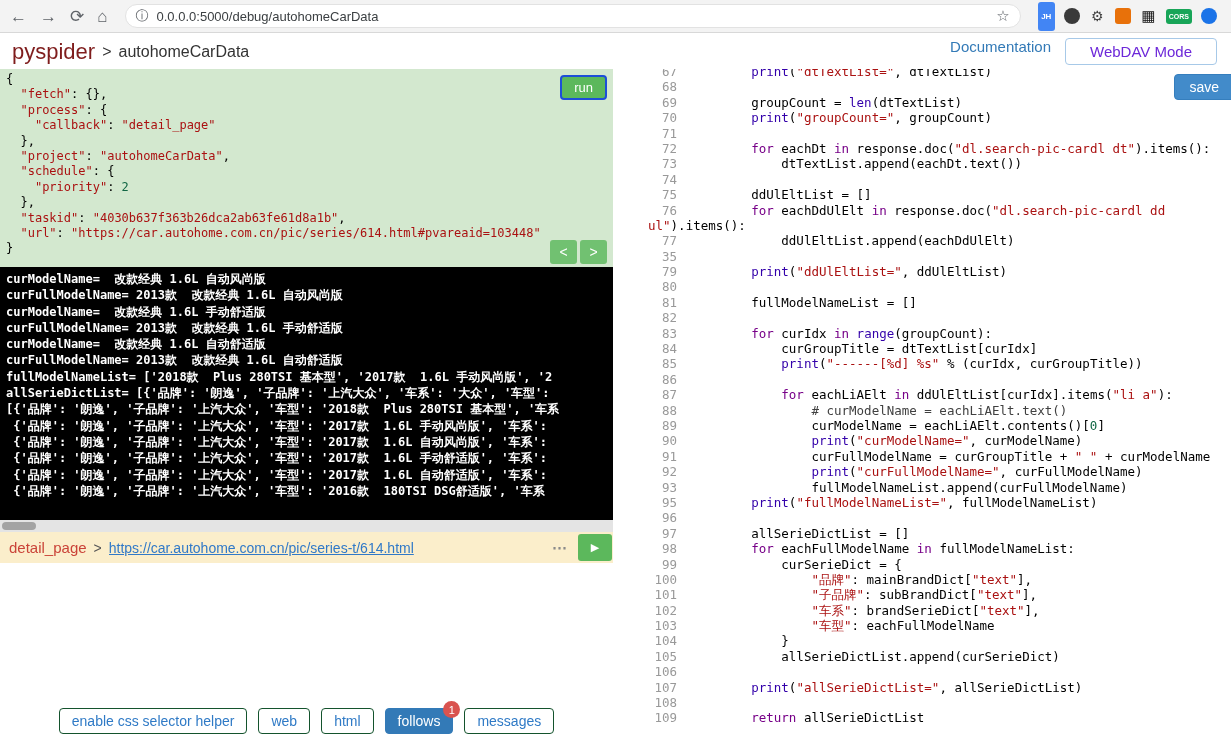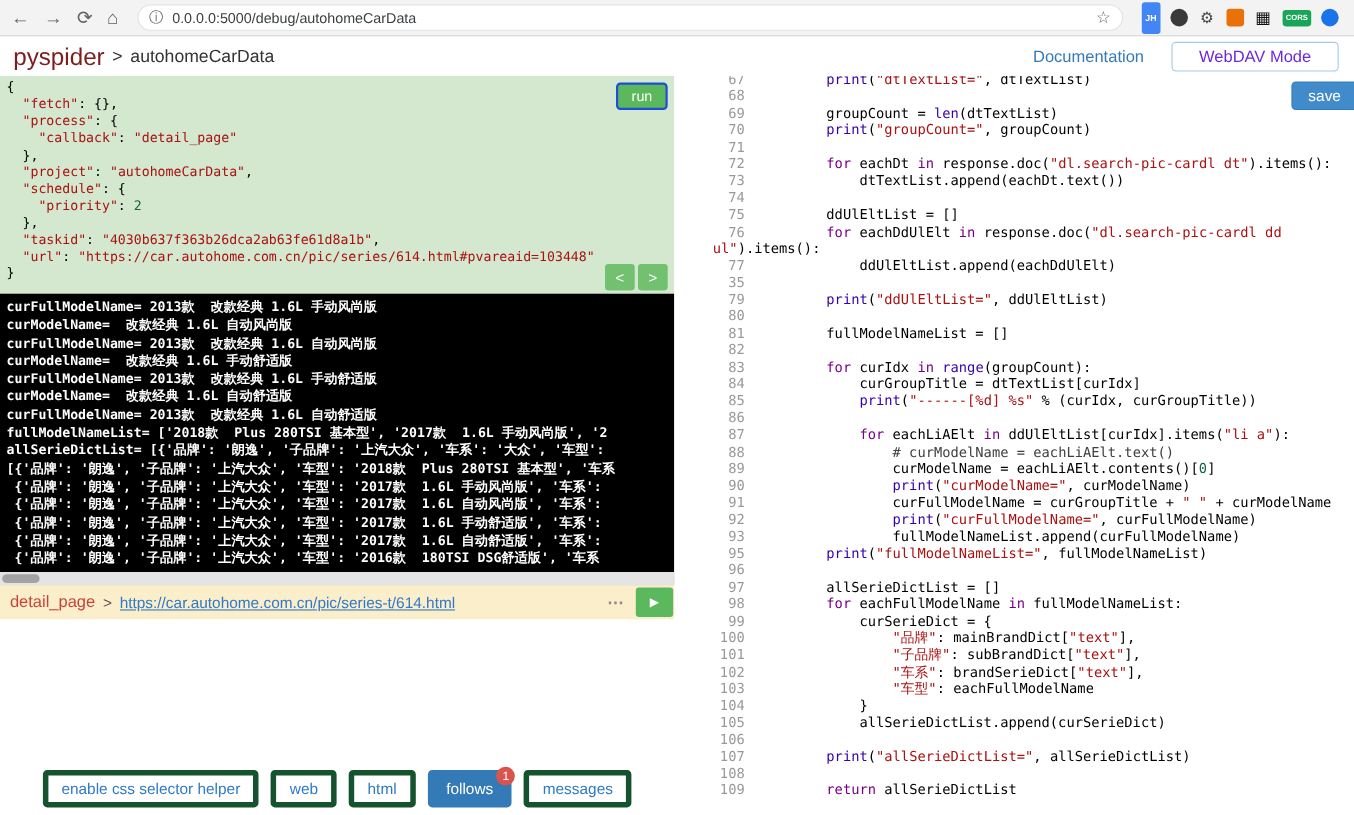--- a/index.html
+++ b/index.html
@@ -21,21 +21,21 @@
 .ext.orange{width:16px;height:16px;border-radius:3px;background:#e8710a}
 .ext.qr{font-size:15px;color:#111;width:17px;height:17px}
 .ext.cors{background:#18a558;color:#fff;font-size:7px;font-weight:bold;padding:4px 3px;border-radius:3px}
 .ext.bluecircle{width:16px;height:16px;border-radius:50%;background:#1a73e8}
 
 
 .app-header{position:absolute;top:34px;left:0;right:0;height:35px;background:#fff;display:flex;align-items:center;padding:0 12px}
 .brand{color:#7f1d1d;font-size:22px;cursor:pointer}
 .crumb-sep{margin:0 7px;color:#333;font-size:16px}
 .project-name{color:#333;font-size:16px}
-.header-right{margin-left:auto;display:flex;align-items:center;gap:25px;padding-right:2px}
+.header-right{margin-left:auto;display:flex;gap:14px;padding-right:2px}
 .doc-link{color:#337ab7;font-size:15px;cursor:pointer}
 .webdav-btn{border:1px solid #a7c9e8;color:#6d28d9;background:#fff;border-radius:4px;padding:4px 24px;font-size:15px;cursor:pointer}
 
 
 .left-panel{position:absolute;top:69px;left:0;width:613px;bottom:0;background:#fff}
 .json-panel{position:relative;height:198px;background:#d3e8cf;overflow:hidden;padding:3px 6px;font-family:"DejaVu Sans Mono",monospace;font-size:12px}
 .json-line{height:15.4px;line-height:15.4px;white-space:pre;overflow:hidden}
 .run-btn{position:absolute;top:6px;right:6px;background:#5cb85c;border:2px solid #1d4ed8;color:#fff;border-radius:4px;padding:3px 12px;font-size:13px;cursor:pointer}
 .task-nav{position:absolute;bottom:3px;right:6px;display:flex;gap:3px}
 .task-nav-btn{width:27px;height:24px;background:rgba(92,184,92,.82);color:#fff;border:none;border-radius:3px;font-size:14px;display:flex;align-items:center;justify-content:center;cursor:pointer}
@@ -46,21 +46,21 @@
 .hscroll-thumb{position:absolute;left:2px;top:2px;width:34px;height:8px;border-radius:4px;background:#a3a3a3;cursor:pointer}
 
 .follow-bar{position:absolute;top:463px;left:0;right:0;height:31px;background:#fbeecb;display:flex;align-items:center;padding-left:9px}
 .callback-name{color:#ca4338;font-size:15px}
 .follow-sep{margin:0 7px;color:#555;font-size:14px}
 .follow-url{color:#3079c8;text-decoration:underline;font-size:14px;cursor:pointer;white-space:nowrap;overflow:hidden}
 .more-btn{margin-left:auto;color:#8a8a8a;font-size:15px;font-weight:bold;letter-spacing:2px;padding:0 9px;cursor:pointer}
 .play-btn{width:34px;height:27px;background:#5cb85c;color:#fff;border:none;border-radius:3px;font-size:11px;display:flex;align-items:center;justify-content:center;margin:2px 1px 2px 0;cursor:pointer}
 
 .bottom-toolbar{position:absolute;bottom:7px;left:0;right:0;display:flex;justify-content:center;gap:11px}
-.tb-btn{border:5px solid #14532d;background:#fff;color:#2f7ac6;border-radius:4px;padding:4px 12px;font-size:14px;white-space:nowrap;cursor:pointer}
+.tb-btn{border:1px solid #14532d;background:#fff;color:#2f7ac6;border-radius:4px;padding:4px 12px;font-size:14px;white-space:nowrap;cursor:pointer}
 .tb-btn.active{background:#337ab7;border-color:#337ab7;color:#fff;position:relative}
 .badge{position:absolute;top:-8px;right:-8px;width:17px;height:17px;border-radius:50%;background:#d9534f;color:#fff;font-size:11px;display:flex;align-items:center;justify-content:center}
 
 
 .right-panel{position:absolute;top:69px;left:613px;right:0;bottom:0;background:#fff;overflow:hidden}
 .code-scroll{margin-top:-5px}
 .code-row{display:flex;height:15.4px;font-family:"DejaVu Sans Mono",monospace;font-size:12.5px;line-height:15.4px}
 .code-gutter{width:78px;flex:none;text-align:right;padding-right:14px;color:#999}
 .code-text{white-space:pre;color:#000;overflow:hidden}
 .code-row.wrap .code-text{padding-left:35px}
@@ -128,21 +128,20 @@
         </div>
       <button class="run-btn">run</button>
       <div class="task-nav">
         <button class="task-nav-btn">&lt;</button>
         <button class="task-nav-btn">&gt;</button>
       </div>
     </div>
 
     <div class="console">
       <div id="console-lines">
-          <div class="console-line">curFullModelName= 2013款  改款经典 1.6L 手动风尚版</div>
           <div class="console-line">curModelName=  改款经典 1.6L 自动风尚版</div>
           <div class="console-line">curFullModelName= 2013款  改款经典 1.6L 自动风尚版</div>
           <div class="console-line">curModelName=  改款经典 1.6L 手动舒适版</div>
           <div class="console-line">curFullModelName= 2013款  改款经典 1.6L 手动舒适版</div>
           <div class="console-line">curModelName=  改款经典 1.6L 自动舒适版</div>
           <div class="console-line">curFullModelName= 2013款  改款经典 1.6L 自动舒适版</div>
           <div class="console-line">fullModelNameList= ['2018款  Plus 280TSI 基本型', '2017款  1.6L 手动风尚版', '2</div>
           <div class="console-line">allSerieDictList= [{'品牌': '朗逸', '子品牌': '上汽大众', '车系': '大众', '车型':</div>
           <div class="console-line">[{'品牌': '朗逸', '子品牌': '上汽大众', '车型': '2018款  Plus 280TSI 基本型', '车系</div>
           <div class="console-line"> {'品牌': '朗逸', '子品牌': '上汽大众', '车型': '2017款  1.6L 手动风尚版', '车系':</div>

